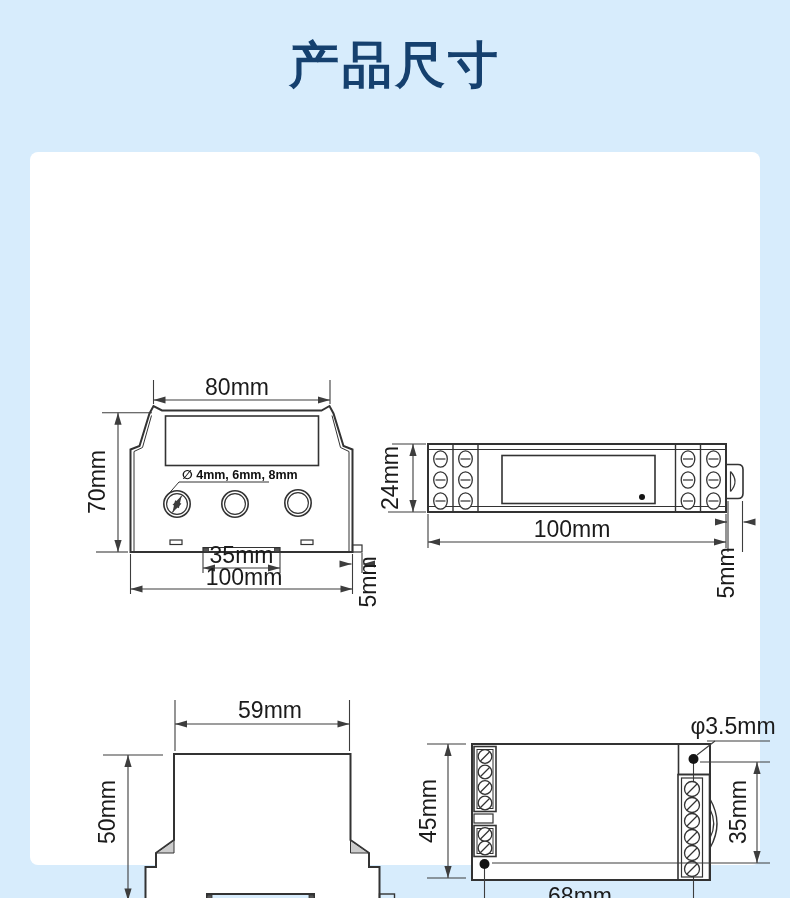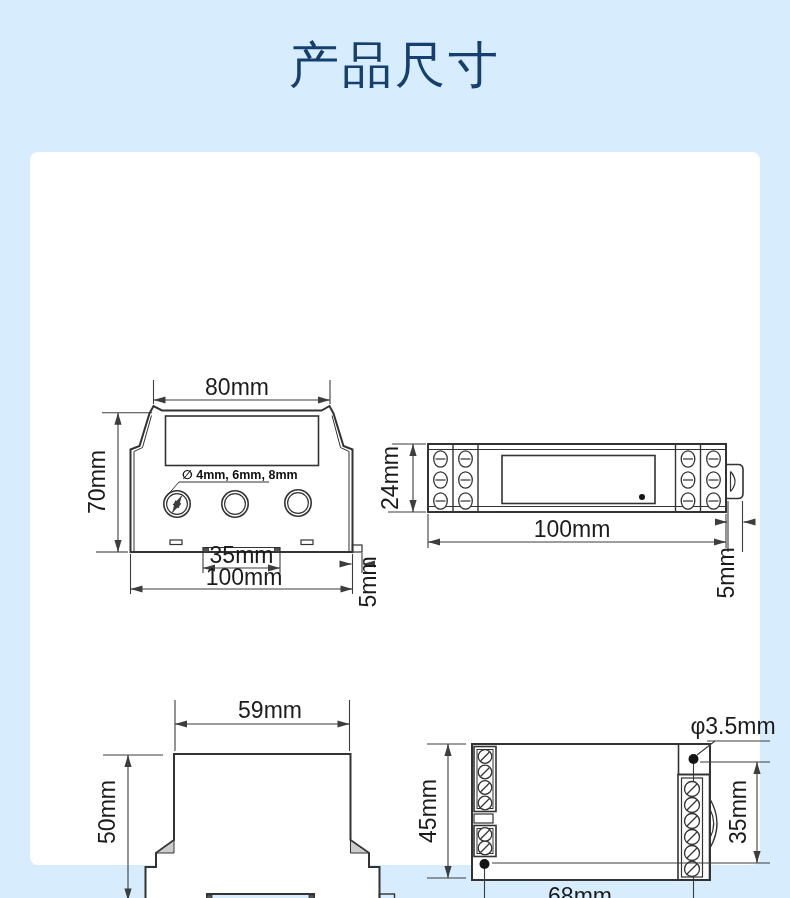--- a/index.html
+++ b/index.html
@@ -1,19 +1,19 @@
 <!DOCTYPE html>
 <html><head>
 <meta charset="utf-8">
 <style>
   html,body{margin:0;padding:0;background:#d7ecfc;}
   .page{position:relative;width:790px;height:898px;background:#d7ecfc;
         font-family:"Liberation Sans","DejaVu Sans",sans-serif;overflow:hidden;}
   .title{position:absolute;top:40px;left:0;right:0;margin:0;text-align:center;
-         font-size:50px;font-weight:400;letter-spacing:3px;color:#15406e;line-height:1;}
+         font-size:50px;font-weight:700;letter-spacing:3px;color:#15406e;line-height:1;}
   .panel{position:absolute;left:30px;top:152px;width:730px;height:713px;
          background:#ffffff;border-radius:8px;}
   svg.view{position:absolute;overflow:visible;}
   .v-front{left:60px;top:208px;}
   .v-top{left:350px;top:268px;}
   .v-side{left:58px;top:540px;}
   .v-bottom{left:393px;top:540px;}
 
   
   .o2{fill:#fff;stroke:#333;stroke-width:2;stroke-linejoin:miter;}

